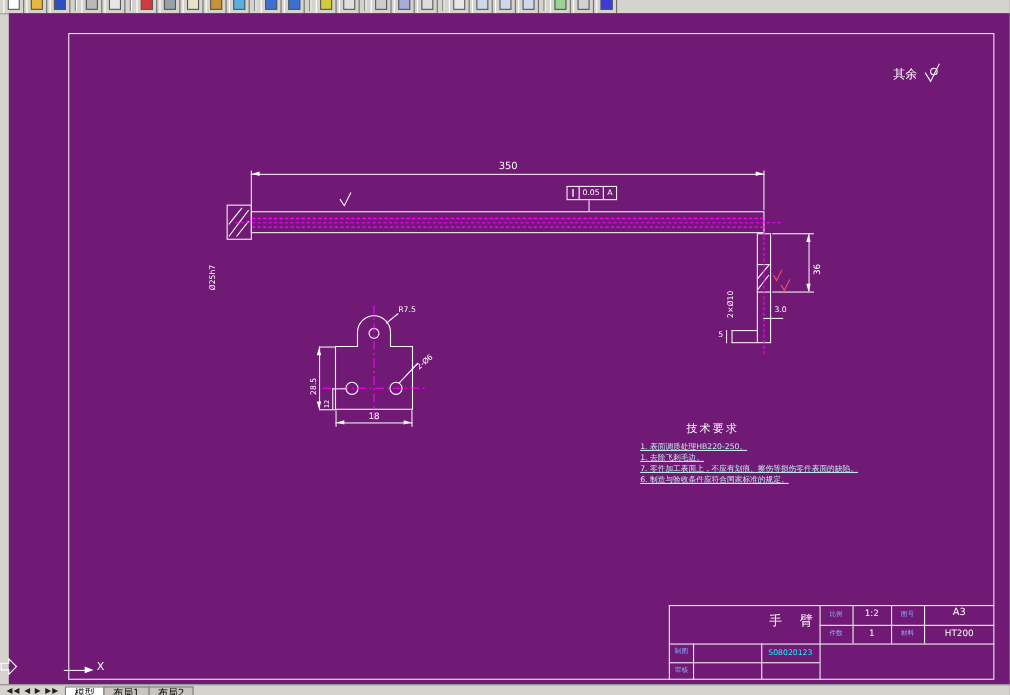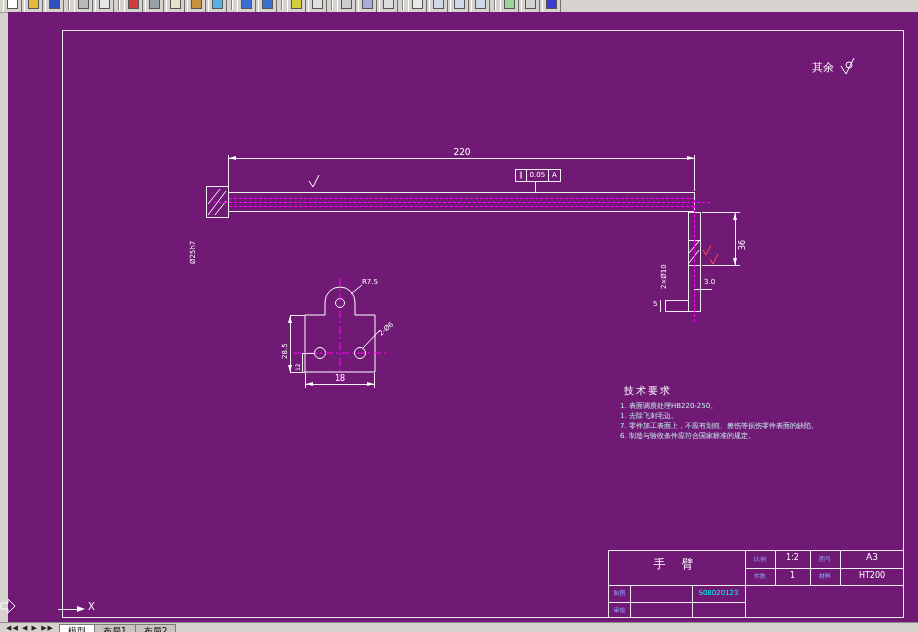--- a/index.html
+++ b/index.html
@@ -145,21 +145,21 @@
     </svg>
     <div class="cx" style="left:206px;top:190px;width:496px;"></div>
     <div class="cx" style="left:221px;top:186px;width:465px;"></div>
     <div class="cx" style="left:221px;top:194px;width:465px;"></div>
 
     <div class="vl" style="left:220px;top:143px;height:36px;"></div>
     <div class="vl" style="left:686px;top:143px;height:36px;"></div>
     <div class="hl" style="left:220px;top:146px;width:467px;"></div>
     <div class="arw aL" style="left:221px;top:144px;"></div>
     <div class="arw aR" style="left:679px;top:144px;"></div>
-    <span class="t" style="left:435px;top:136px;width:38px;text-align:center;font-size:9px;">220</span>
+    <span class="t" style="left:435px;top:136px;width:38px;text-align:center;font-size:9px;">350</span>
 
     <svg style="left:300px;top:162px;" width="12" height="15">
       <polyline points="1,7 5,13 11,1" fill="none" stroke="#fff" stroke-width="1"></polyline>
     </svg>
 
     <div class="box fcc" style="left:507px;top:157px;height:13px;">
       <span class="tolcell">∥</span>
       <span class="tolcell">0.05</span>
       <span class="tolcell">A</span>
     </div>
@@ -224,40 +224,40 @@
     <span class="t rot" style="left:287px;top:359px;font-size:6px;">12</span>
 
     <div class="vl" style="left:297px;top:361px;height:15px;"></div>
     <div class="vl" style="left:366px;top:361px;height:15px;"></div>
     <div class="hl" style="left:297px;top:372px;width:70px;"></div>
     <div class="arw aL" style="left:298px;top:370px;"></div>
     <div class="arw aR" style="left:359px;top:370px;"></div>
     <span class="t" style="left:322px;top:363px;width:20px;text-align:center;font-size:8px;">18</span>
 
     <span class="t" style="left:616px;top:374px;font-size:10px;letter-spacing:2px;">技术要求</span>
-    <div class="t" style="left:612px;top:391px;width:280px;font-size:7px;color:#c2ecec;">
+    <div class="t" style="left:574px;top:391px;width:280px;font-size:7px;color:#c2ecec;text-decoration:underline;">
       <div style="margin-bottom:3px;">1. 表面调质处理HB220-250。</div>
       <div style="margin-bottom:3px;">1. 去除飞刺毛边。</div>
       <div style="margin-bottom:3px;">7. 零件加工表面上，不应有划痕、擦伤等损伤零件表面的缺陷。</div>
       <div>6. 制造与验收条件应符合国家标准的规定。</div>
     </div>
 
     <div class="vl" style="left:600px;top:538px;height:68px;"></div>
     <div class="hl" style="left:600px;top:538px;width:296px;"></div>
     <div class="vl" style="left:737px;top:538px;height:68px;"></div>
     <div class="vl" style="left:767px;top:538px;height:35px;"></div>
     <div class="vl" style="left:802px;top:538px;height:35px;"></div>
     <div class="vl" style="left:832px;top:538px;height:35px;"></div>
     <div class="hl" style="left:737px;top:556px;width:159px;"></div>
     <div class="hl" style="left:600px;top:573px;width:296px;"></div>
     <div class="vl" style="left:622px;top:573px;height:33px;"></div>
     <div class="vl" style="left:684px;top:573px;height:33px;"></div>
     <div class="hl" style="left:600px;top:590px;width:137px;"></div>
 
-    <span class="t" style="left:600px;top:546px;width:137px;text-align:center;font-size:12px;letter-spacing:6px;">手 臂</span>
+    <span class="t" style="left:600px;top:546px;width:137px;text-align:right;font-size:12px;letter-spacing:6px;">手 臂</span>
     <span class="t" style="left:738px;top:544px;width:28px;text-align:center;font-size:6px;color:#8fa8ff;">比例</span>
     <span class="t" style="left:768px;top:542px;width:33px;text-align:center;font-size:8px;">1:2</span>
     <span class="t" style="left:803px;top:544px;width:28px;text-align:center;font-size:6px;color:#8fa8ff;">图号</span>
     <span class="t" style="left:833px;top:541px;width:62px;text-align:center;font-size:9px;">A3</span>
     <span class="t" style="left:738px;top:561px;width:28px;text-align:center;font-size:6px;color:#8fa8ff;">件数</span>
     <span class="t" style="left:768px;top:560px;width:33px;text-align:center;font-size:8px;">1</span>
     <span class="t" style="left:803px;top:561px;width:28px;text-align:center;font-size:6px;color:#8fa8ff;">材料</span>
     <span class="t" style="left:833px;top:560px;width:62px;text-align:center;font-size:8px;">HT200</span>
     <span class="t" style="left:601px;top:578px;width:21px;text-align:center;font-size:6px;color:#8fa8ff;">制图</span>
     <span class="t" style="left:601px;top:595px;width:21px;text-align:center;font-size:6px;color:#8fa8ff;">审核</span>

